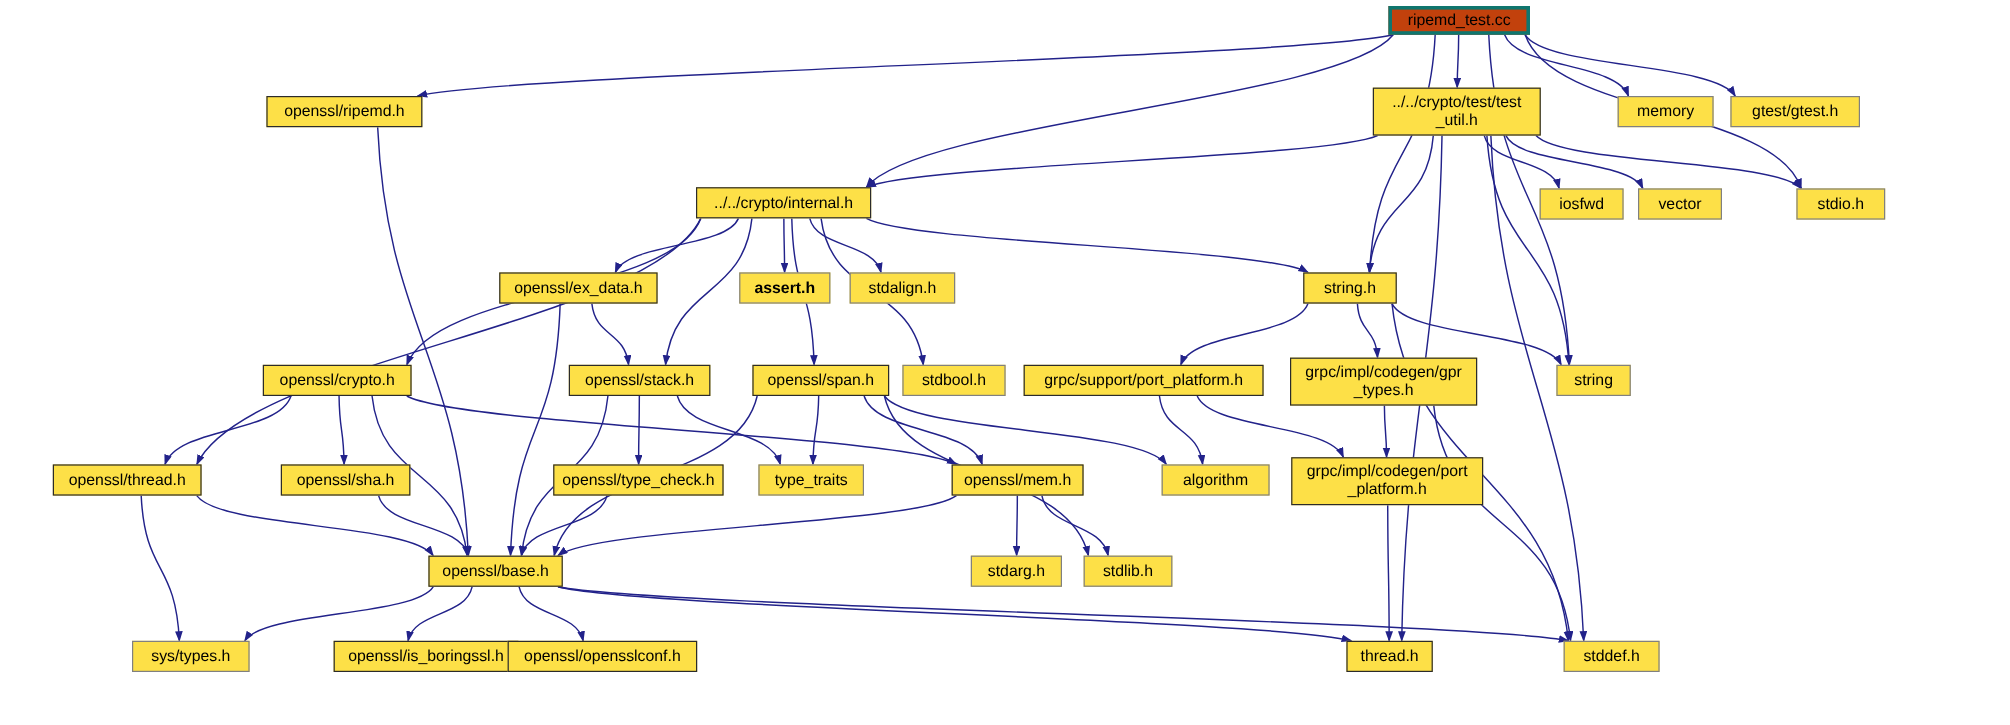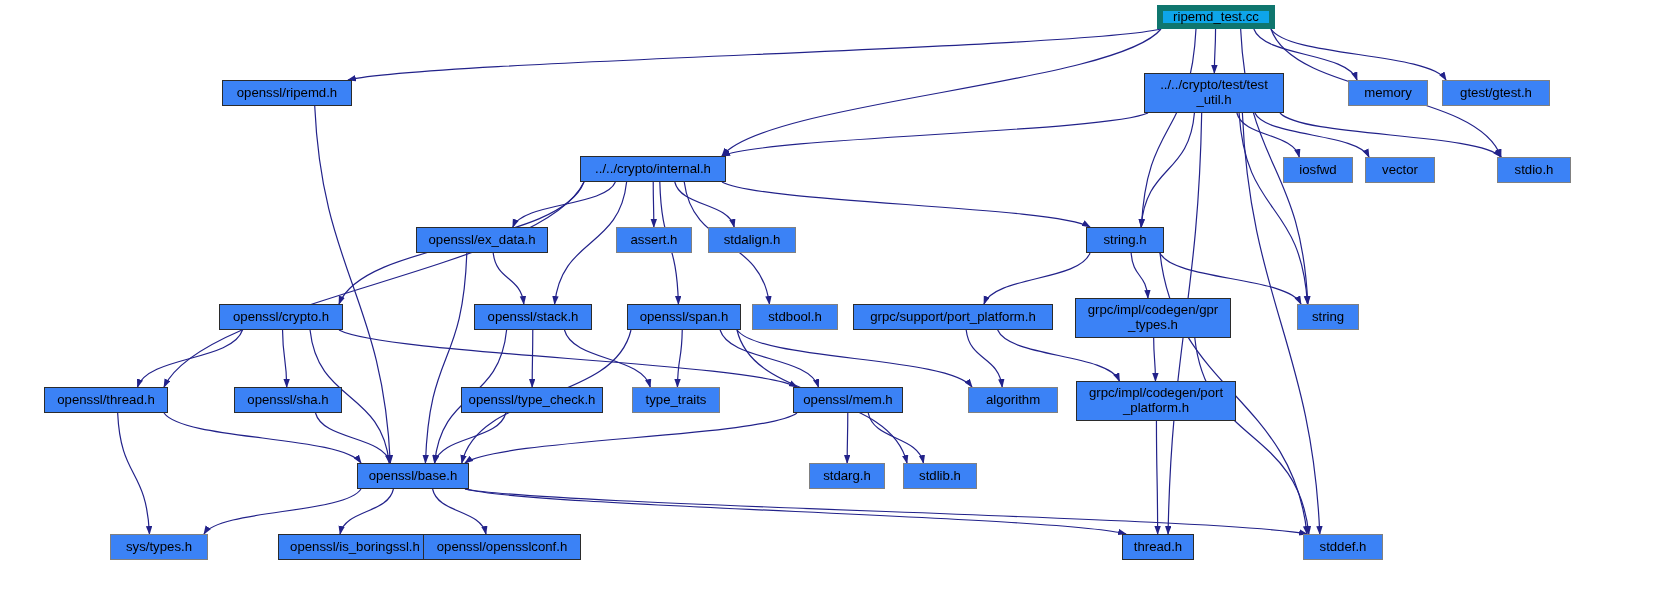--- a/index.html
+++ b/index.html
@@ -1,24 +1,24 @@
 <!DOCTYPE html>
 <html><head>
 <meta charset="utf-8">
 <style>
   html,body{margin:0;padding:0;background:#ffffff;}
   #canvas{position:relative;width:1675px;height:604px;overflow:hidden;
           font-family:"Liberation Sans","DejaVu Sans",sans-serif;background:#fff;}
   #edges{position:absolute;left:0;top:0;width:1675px;height:604px;}
   .node{position:absolute;box-sizing:border-box;display:flex;align-items:center;
-        justify-content:center;text-align:center;background:#3b82f6;
+        justify-content:center;text-align:center;background:#fde047;
         font-size:13.2px;color:#000;line-height:1.12;white-space:pre-line;
         border:1px solid #808080;z-index:5;}
   .node.hdr{border:1px solid #2b2b2b;}
-  .node.root{background:#0ea5e9;border:6px solid #0f766e;}
+  .node.root{background:#c2410c;border:3px solid #0f766e;}
 </style>
 </head>
 <body>
 
 <div id="canvas">
   <svg id="edges" viewBox="0 0 1675 604" xmlns="http://www.w3.org/2000/svg">
     <defs>
       <marker id="ah" markerWidth="9" markerHeight="9" refX="8" refY="3.2" orient="auto" markerUnits="userSpaceOnUse">
         <path d="M0,0 L9,3.2 L0,6.4 z" fill="#22228a"></path>
       </marker>
@@ -91,21 +91,21 @@
     <div class="node hdr" style="left: 222px; top: 80px; width: 130px; height: 26px;">openssl/ripemd.h</div>
     <div class="node hdr" style="left: 1144px; top: 73px; width: 140px; height: 40px;">../../crypto/test/test
 _util.h</div>
     <div class="node sys" style="left: 1348px; top: 80px; width: 80px; height: 26px;">memory</div>
     <div class="node sys" style="left: 1442px; top: 80px; width: 108px; height: 26px;">gtest/gtest.h</div>
     <div class="node hdr" style="left: 580px; top: 156px; width: 146px; height: 26px;">../../crypto/internal.h</div>
     <div class="node sys" style="left: 1283px; top: 157px; width: 70px; height: 26px; text-align: right;">iosfwd</div>
     <div class="node sys" style="left: 1365px; top: 157px; width: 70px; height: 26px;">vector</div>
     <div class="node sys" style="left: 1497px; top: 157px; width: 74px; height: 26px;">stdio.h</div>
     <div class="node hdr" style="left: 416px; top: 227px; width: 132px; height: 26px;">openssl/ex_data.h</div>
-    <div class="node sys" style="left: 616px; top: 227px; width: 76px; height: 26px;">assert.h</div>
+    <div class="node sys" style="left: 616px; top: 227px; width: 76px; height: 26px; font-weight: bold;">assert.h</div>
     <div class="node sys" style="left: 708px; top: 227px; width: 88px; height: 26px;">stdalign.h</div>
     <div class="node hdr" style="left: 1086px; top: 227px; width: 78px; height: 26px;">string.h</div>
     <div class="node hdr" style="left: 219px; top: 304px; width: 124px; height: 26px;">openssl/crypto.h</div>
     <div class="node hdr" style="left: 474px; top: 304px; width: 118px; height: 26px;">openssl/stack.h</div>
     <div class="node hdr" style="left: 627px; top: 304px; width: 114px; height: 26px;">openssl/span.h</div>
     <div class="node sys" style="left: 752px; top: 304px; width: 86px; height: 26px;">stdbool.h</div>
     <div class="node hdr" style="left: 853px; top: 304px; width: 200px; height: 26px;">grpc/support/port_platform.h</div>
     <div class="node hdr" style="left: 1075px; top: 298px; width: 156px; height: 40px;">grpc/impl/codegen/gpr
 _types.h</div>
     <div class="node sys" style="left: 1297px; top: 304px; width: 62px; height: 26px;">string</div>

